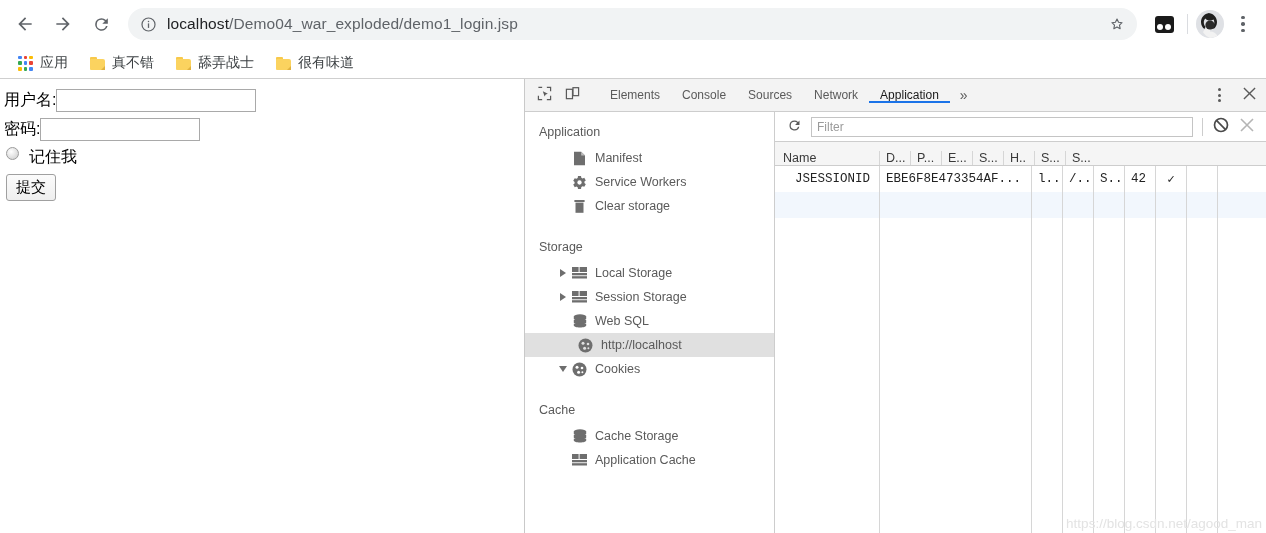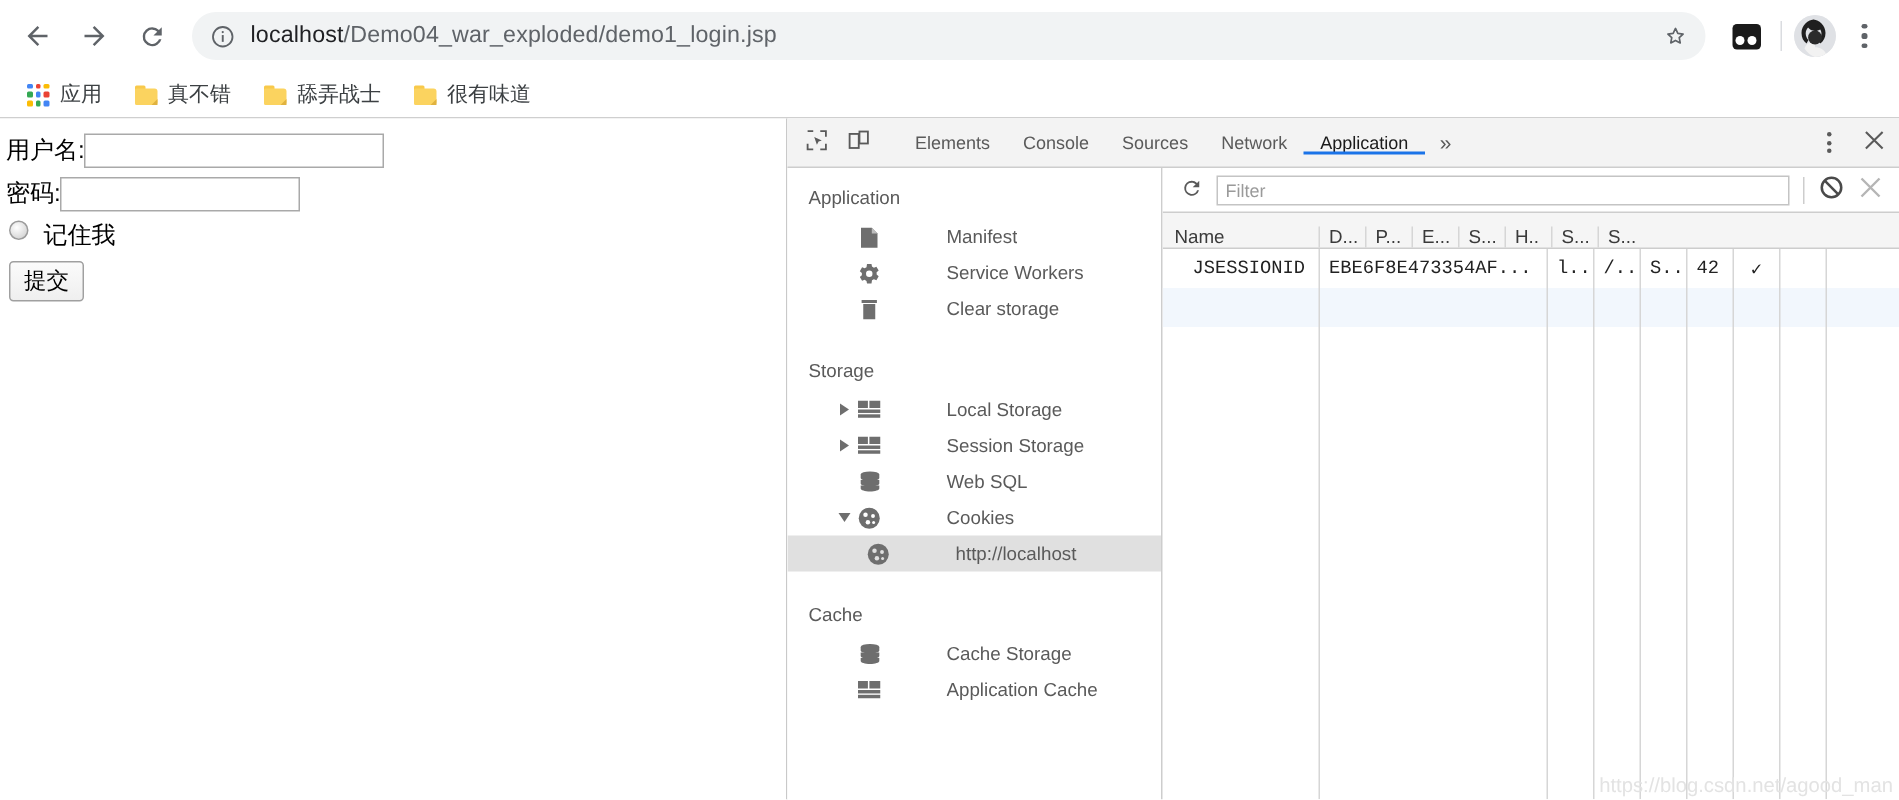--- a/index.html
+++ b/index.html
@@ -351,21 +351,21 @@
     border-color: #6e6e6e transparent transparent transparent;
   }
   .ti-icon {
     width: 17px; height: 16px;
     flex: none;
     margin-right: 7px;
     display: flex;
     align-items: center;
     justify-content: center;
   }
-  .ti-label { overflow: hidden; text-overflow: ellipsis; margin-left: 36px; }
+  .ti-label { overflow: hidden; text-overflow: ellipsis; }
 
   
   .dt-main {
     flex: 1;
     min-width: 0;
     display: flex;
     flex-direction: column;
     position: relative;
     overflow: hidden;
   }
@@ -694,47 +694,47 @@
             <svg width="14" height="14" viewBox="0 0 14 14">
                 <ellipse cx="7" cy="2.3" rx="6.2" ry="2" fill="#6e6e6e"></ellipse>
                 <path d="M.8 2.3v2.4c0 1.1 2.8 2 6.2 2s6.2-.9 6.2-2V2.3" fill="#6e6e6e"></path>
                 <path d="M.8 6v2.4c0 1.1 2.8 2 6.2 2s6.2-.9 6.2-2V6" fill="#6e6e6e"></path>
                 <path d="M.8 9.7v1.9c0 1.1 2.8 2 6.2 2s6.2-.9 6.2-2V9.7" fill="#6e6e6e"></path>
               </svg>
           </span>
           <span class="ti-label">Web SQL</span>
         </div>
 
+        <div class="tree-item indent2 selected">
+          <span class="ti-icon">
+            <svg width="15" height="15" viewBox="0 0 15 15">
+                <circle cx="7.5" cy="7.5" r="7" fill="#6e6e6e"></circle>
+                <circle cx="5" cy="5.2" r="1.5" fill="#e0e0e0"></circle>
+                <circle cx="10" cy="6" r="1.3" fill="#e0e0e0"></circle>
+                <circle cx="6.6" cy="10.2" r="1.5" fill="#e0e0e0"></circle>
+                <circle cx="10.4" cy="10.3" r="1" fill="#e0e0e0"></circle>
+              </svg>
+          </span>
+          <span class="ti-label">http://localhost</span>
+        </div>
+
         <div class="tree-item indent1">
           <span class="tw">
               <span class="arrow expanded"></span>
             </span>
           <span class="ti-icon">
             <svg width="15" height="15" viewBox="0 0 15 15">
                 <circle cx="7.5" cy="7.5" r="7" fill="#6e6e6e"></circle>
                 <circle cx="5" cy="5.2" r="1.5" fill="#fff"></circle>
                 <circle cx="10" cy="6" r="1.3" fill="#fff"></circle>
                 <circle cx="6.6" cy="10.2" r="1.5" fill="#fff"></circle>
                 <circle cx="10.4" cy="10.3" r="1" fill="#fff"></circle>
               </svg>
           </span>
           <span class="ti-label">Cookies</span>
-        </div>
-
-        <div class="tree-item indent2 selected">
-          <span class="ti-icon">
-            <svg width="15" height="15" viewBox="0 0 15 15">
-                <circle cx="7.5" cy="7.5" r="7" fill="#6e6e6e"></circle>
-                <circle cx="5" cy="5.2" r="1.5" fill="#e0e0e0"></circle>
-                <circle cx="10" cy="6" r="1.3" fill="#e0e0e0"></circle>
-                <circle cx="6.6" cy="10.2" r="1.5" fill="#e0e0e0"></circle>
-                <circle cx="10.4" cy="10.3" r="1" fill="#e0e0e0"></circle>
-              </svg>
-          </span>
-          <span class="ti-label">http://localhost</span>
         </div>
 
         <div class="tree-section-title" style="padding-top:22px">Cache</div>
 
         <div class="tree-item indent1">
           <span class="tw"></span>
           <span class="ti-icon">
             <svg width="14" height="14" viewBox="0 0 14 14">
                 <ellipse cx="7" cy="2.3" rx="6.2" ry="2" fill="#6e6e6e"></ellipse>
                 <path d="M.8 2.3v2.4c0 1.1 2.8 2 6.2 2s6.2-.9 6.2-2V2.3" fill="#6e6e6e"></path>

